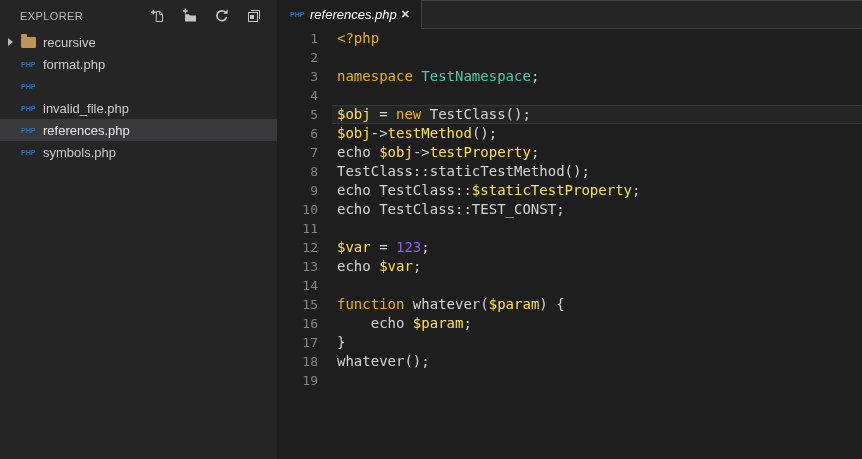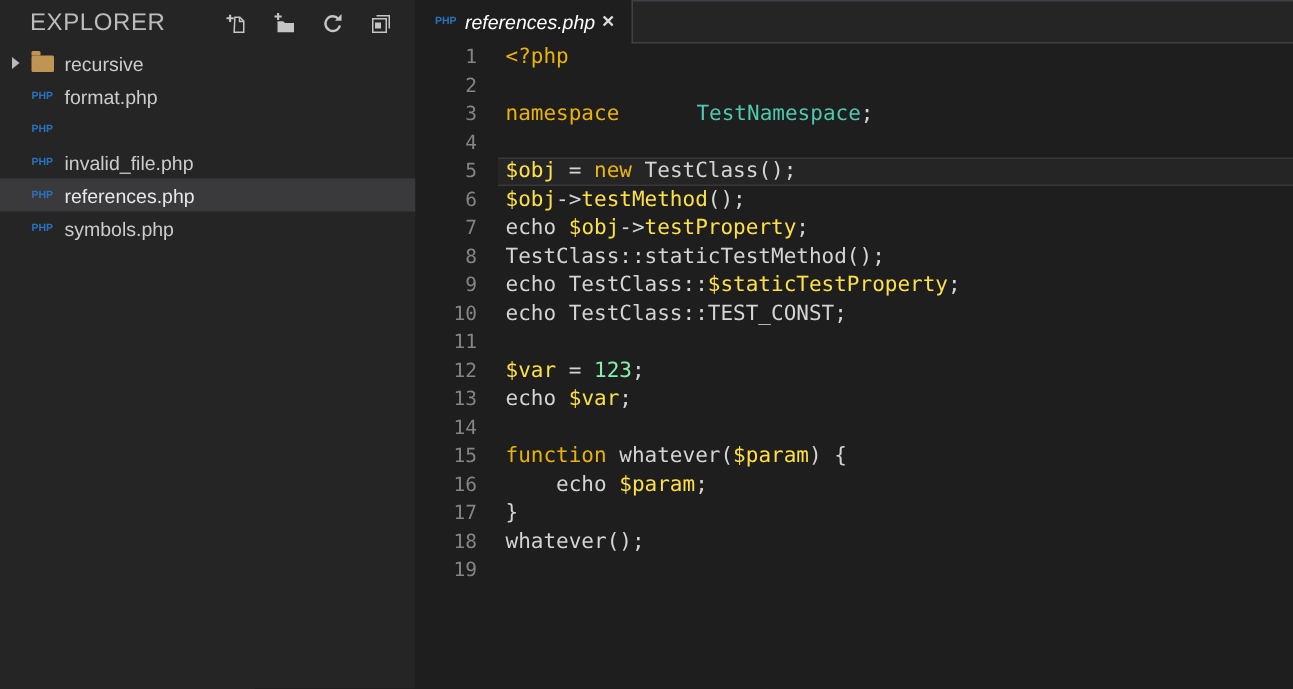--- a/index.html
+++ b/index.html
@@ -8,21 +8,21 @@
     width:862px; height:459px; overflow:hidden;
     background:#1e1e1e;
     font-family:"Liberation Sans", sans-serif;
     -webkit-font-smoothing:antialiased;
   }
   .app { display:flex; width:862px; height:459px; }
 
   
   .sidebar { width:277px; flex:none; background:#252526; display:flex; flex-direction:column; }
   .sidebar-header { height:31px; flex:none; display:flex; align-items:center; padding:0 15px 0 20px; }
-  .sidebar-title { flex:1; font-size:16px; color:#bcbcbc; letter-spacing:.4px; }
+  .sidebar-title { flex:1; font-size:11px; color:#bcbcbc; letter-spacing:.4px; }
   .sidebar-actions { display:flex; gap:16px; align-items:center; }
   .action-btn { width:16px; height:16px; cursor:pointer; display:inline-flex; }
   .action-btn svg { width:16px; height:16px; }
 
   .file-list { flex:1; }
   .row { height:22px; display:flex; align-items:center; padding-left:8px; font-size:13px; color:#cccccc; cursor:pointer; }
   .row.selected { background:#3a3a3c; color:#e8e8e8; }
   .chevron-slot { width:13px; flex:none; display:flex; align-items:center; }
   .chevron { width:0; height:0; border-left:5px solid #b8b8b8; border-top:4px solid transparent; border-bottom:4px solid transparent; }
   .folder-icon { width:15px; height:11px; flex:none; background:#c09553; border-radius:1px; position:relative; margin-right:7px; margin-top:1px; }
@@ -44,23 +44,23 @@
   .ln { display:inline-block; width:41px; text-align:right; color:#858585; font-size:13px; }
   .code { display:inline-block; padding-left:19px; color:#d4d4d4; }
   .line.cur::after {
     content:''; position:absolute; left:55px; right:0; top:0; bottom:0;
     background:rgba(255,255,255,0.035);
     border-top:1px solid rgba(255,255,255,0.09);
     border-bottom:1px solid rgba(255,255,255,0.09);
     pointer-events:none;
   }
   .tk-k { color:#eab308; }
-  .tk-t { color:#4ec9b0;margin-left:43px; }
+  .tk-t { color:#4ec9b0; }
   .tk-v { color:#fde047; }
-  .tk-n { color:#86efac; }
+  .tk-n { color:#8b5cf6; }
   .tk-p { color:#d4d4d4; }
 </style>
 </head>
 <body>
 
 <div class="app">
 
   <aside class="sidebar">
     <div class="sidebar-header">
       <span class="sidebar-title">EXPLORER</span>

